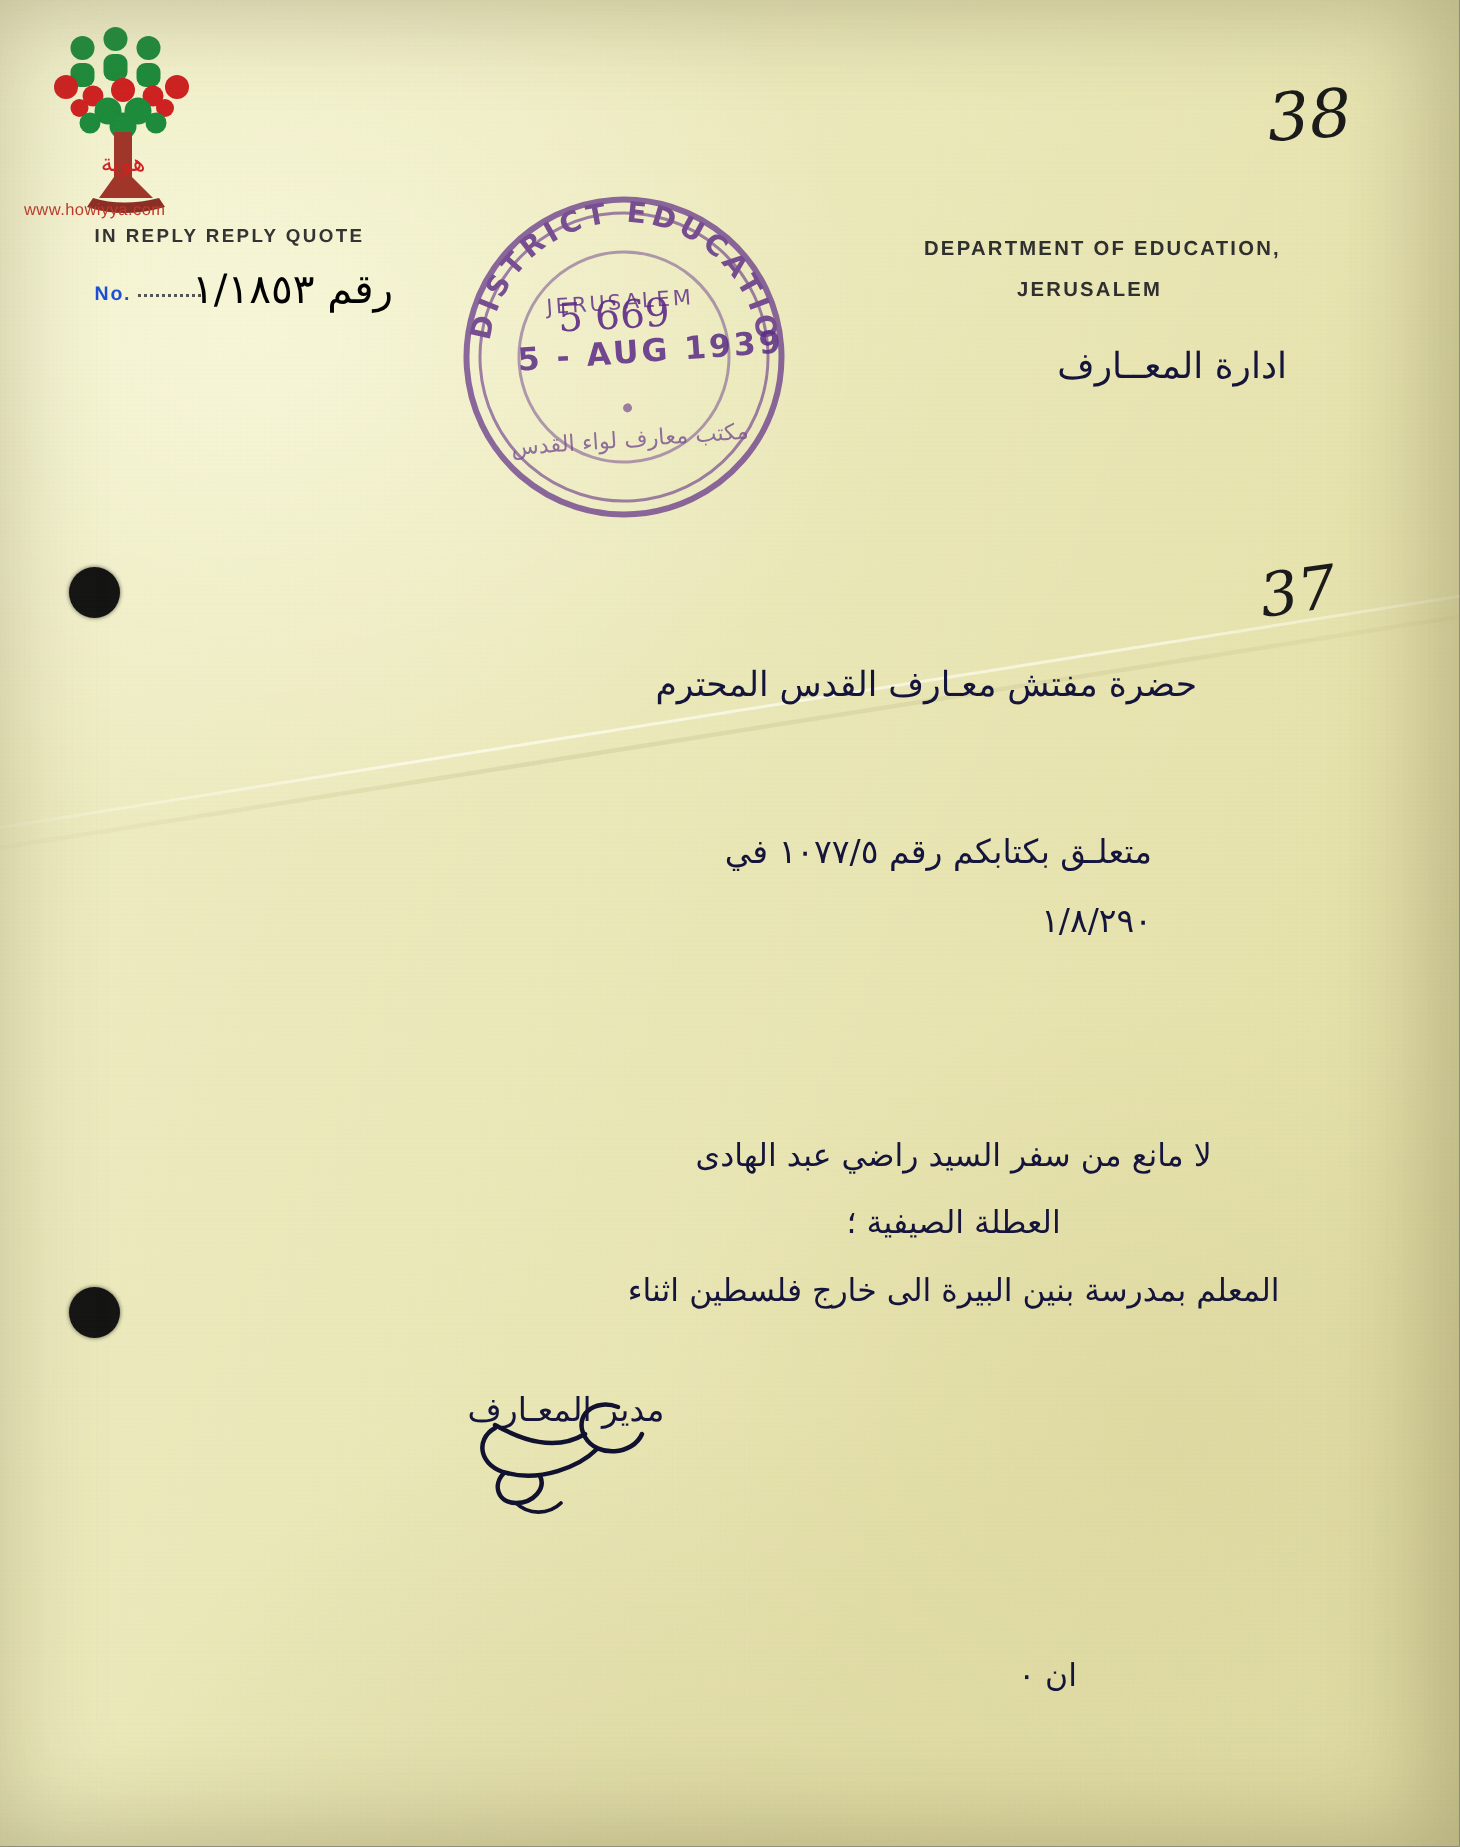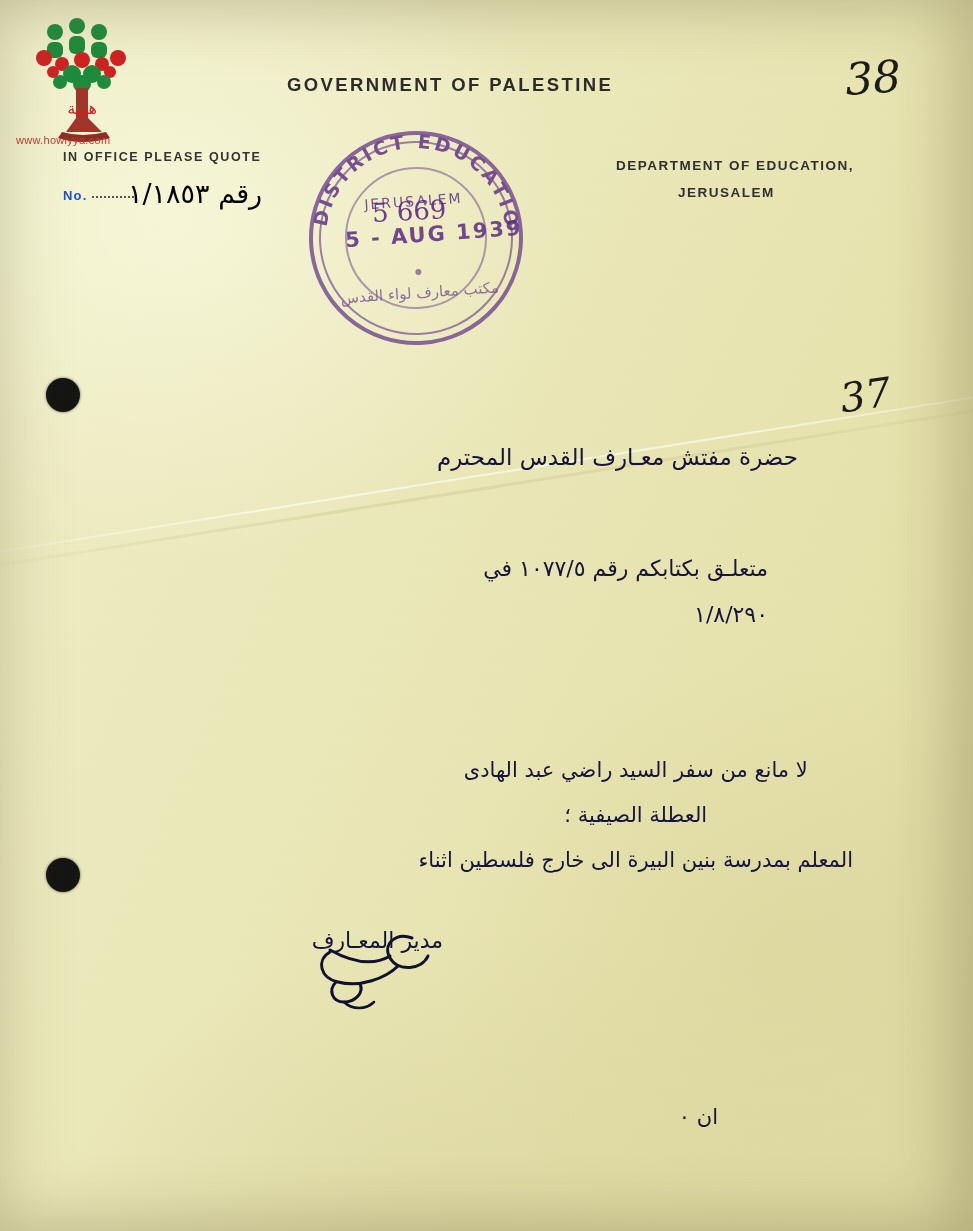--- a/index.html
+++ b/index.html
@@ -295,22 +295,21 @@
       </g>
 
       <path d="M54 74 L54 104 L44 118 L80 118 L66 104 L66 74 Z" fill="#a0352a"></path>
       <path d="M40 118 Q60 124 84 118 L88 124 Q60 132 36 124 Z" fill="#8b2f26"></path>
 
       <text x="60" y="100" font-size="16" fill="#cf2222" text-anchor="middle" font-family="DejaVu Sans, sans-serif">هوية</text>
     </svg>
   </div>
   <div id="logo-url">www.howiyya.com</div>
 
-  <div id="gov-title">GOVERNMENT OF PALESTINE</div>
-  <div id="reply-quote">IN OFFICE PLEASE QUOTE</div>
+  <div id="reply-quote">IN REPLY REPLY QUOTE</div>
   <div id="no-label">No.</div>
   <div id="no-dots"></div>
   <div id="file-no">رقم ١/١٨٥٣</div>
   <div id="dept-line1">DEPARTMENT OF EDUCATION,</div>
   <div id="dept-line2">JERUSALEM</div>
 
   <div class="pagenum" id="pagenum-38">38</div>
   <div class="pagenum" id="pagenum-37">37</div>
 
   <div id="stamp">
@@ -327,20 +326,21 @@
       </text>
       <text font-family="DejaVu Sans, sans-serif" font-size="14" fill="#5d2b86" letter-spacing="2" text-anchor="middle" x="116" y="84">JERUSALEM</text>
       <text font-family="DejaVu Sans, sans-serif" font-size="15" fill="#5d2b86" text-anchor="middle" x="116" y="176" opacity="0.8">مكتب معارف لواء القدس</text>
       <circle cx="116" cy="150" r="3" fill="#5d2b86" opacity="0.7"></circle>
     </svg>
   </div>
   <div id="stamp-number">5 669</div>
   <div id="stamp-date">5 - AUG 1939</div>
 
   <div class="ar" id="ar-head">
+    <div>ادارة المعــارف</div>
   </div>
 
   <div class="ar" id="ar-salutation">حضرة مفتش معـارف القدس المحترم</div>
 
   <div class="ar" id="ar-subject">
     <div>متعلـق بكتابكم رقم ١٠٧٧/٥ في</div>
     <div>١/٨/٢٩٠</div>
   </div>
 
   <div class="ar" id="ar-body">

